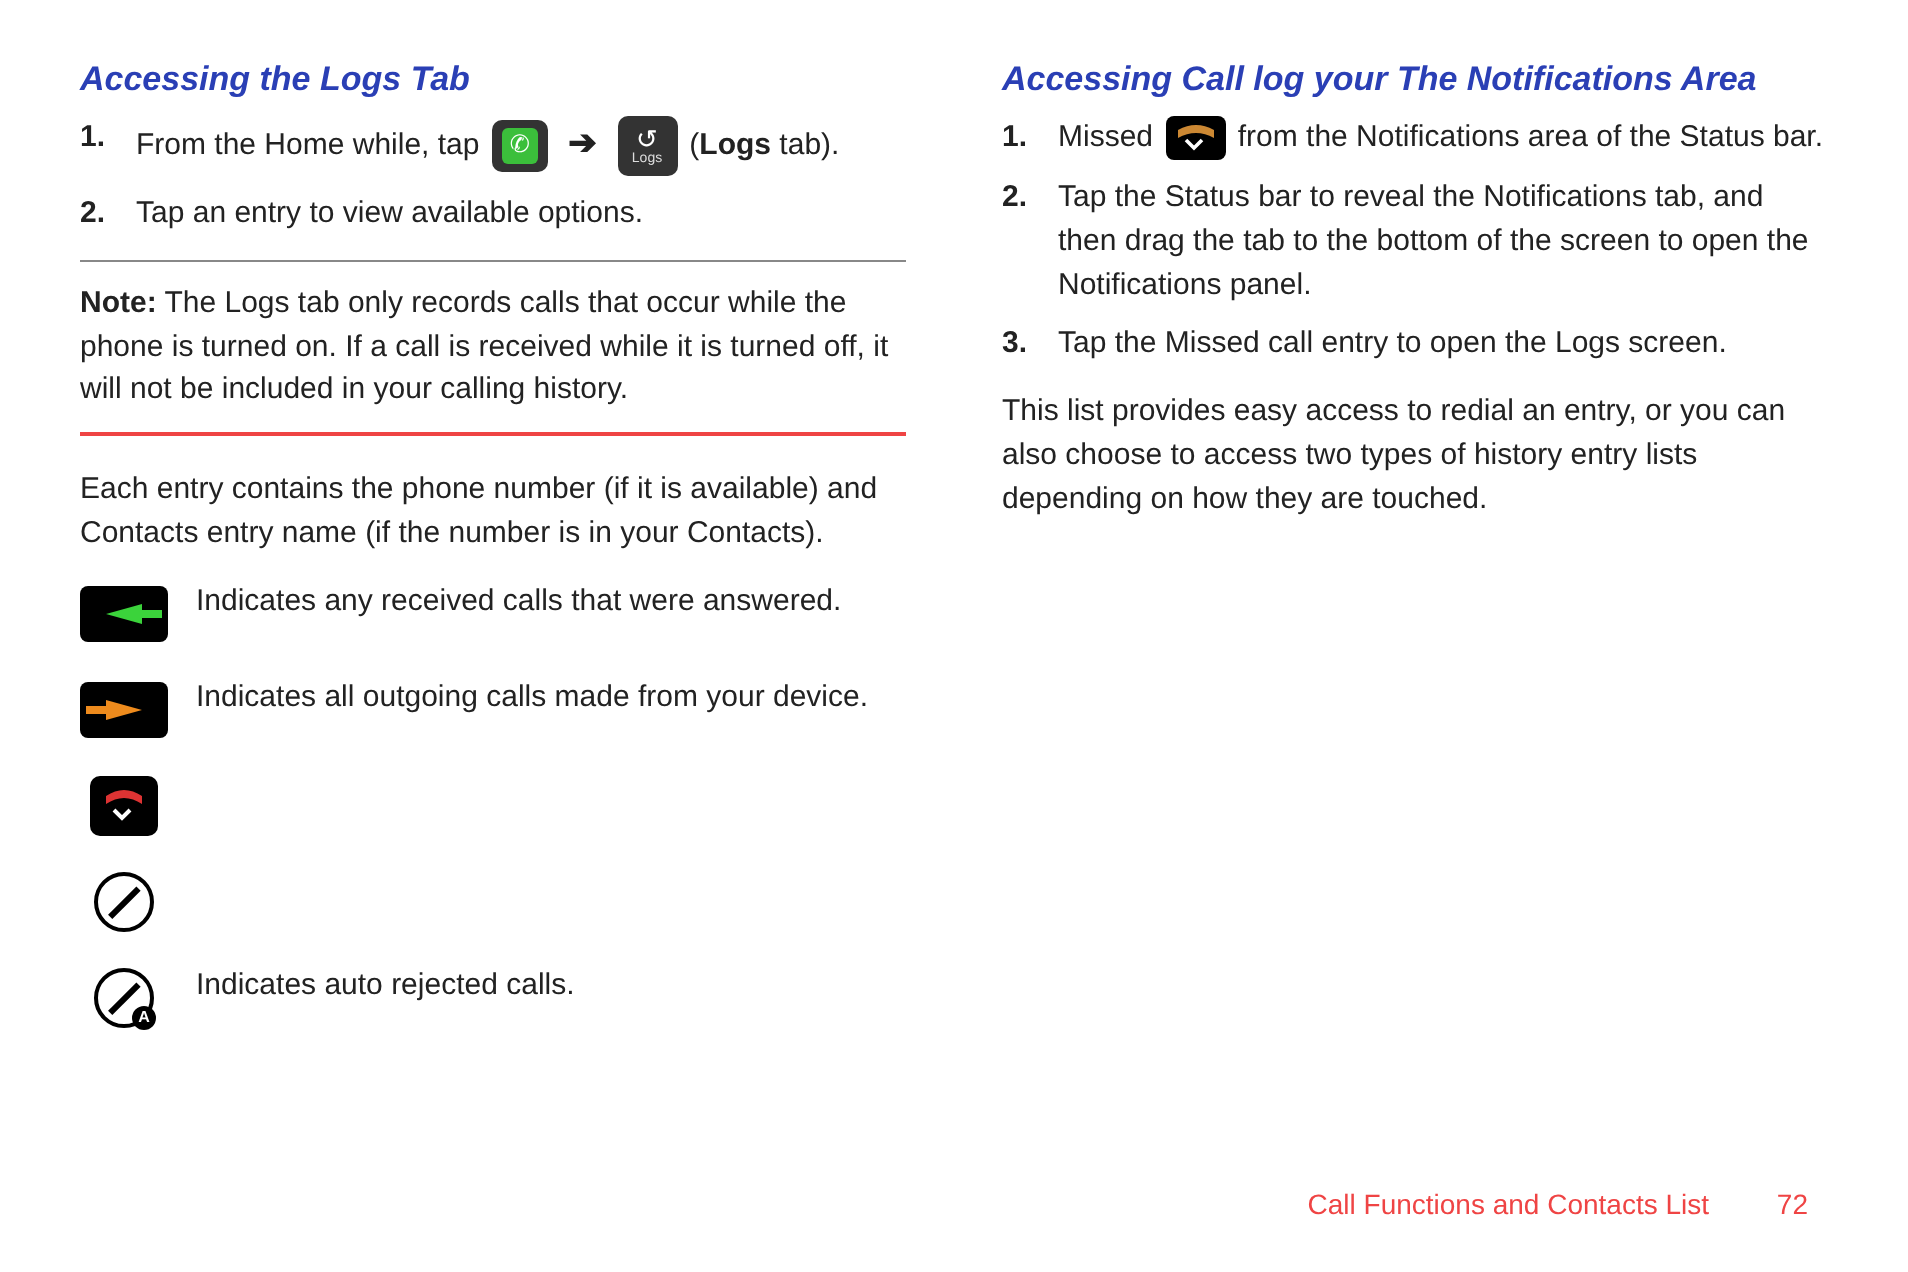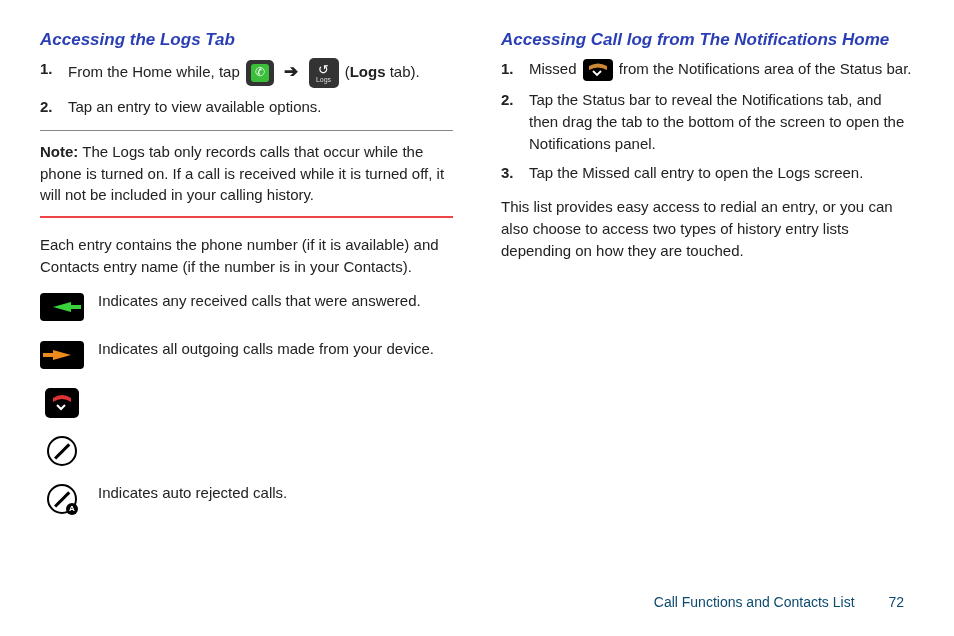--- a/index.html
+++ b/index.html
@@ -133,21 +133,21 @@
   .status-icon {
     width:30px; height:22px; border-radius:4px; background:#000;
     display:inline-flex; align-items:center; justify-content:center; color:#cc3322; font-weight:bold;
     font-size:13px;
   }
   .arrow-sep {
     font-size:17px; font-weight:bold; margin:0 4px;
   }
   .footer {
     position:absolute; bottom:26px; right:50px;
-    font-size:14px; color:#0c4a6e;margin-top:26px;
+    font-size:14px; color:#ef4444;margin-top:26px;
   }
   .footer .pagenum { margin-left:30px; }
   .bold { font-weight: bold; }
 </style>
 </head>
 <body>
 
 <div class="columns">
 
   <div class="col">
@@ -219,21 +219,21 @@
         <div class="rej-circle">
             <div class="sub">A</div>
           </div>
       </div>
       <div>Indicates auto rejected calls.</div>
     </div>
 
   </div>
 
   <div class="col">
-    <div class="heading">Accessing Call log from The Notifications Home</div>
+    <div class="heading">Accessing Call log your The Notifications Area</div>
 
     <ol class="steps">
       <li>
         <span class="num">1.</span>
         <span>Missed </span>
         <span class="inline-icon status-icon">
           <svg width="22" height="14" viewBox="0 0 22 14">
             <path d="M2 3 Q 11 -2 20 3 L20 7 Q 11 2 2 7 Z" fill="#c83"></path>
             <path d="M6 8 L 10 12 L 14 8" stroke="#fff" stroke-width="1.8" fill="none"></path>
           </svg>

